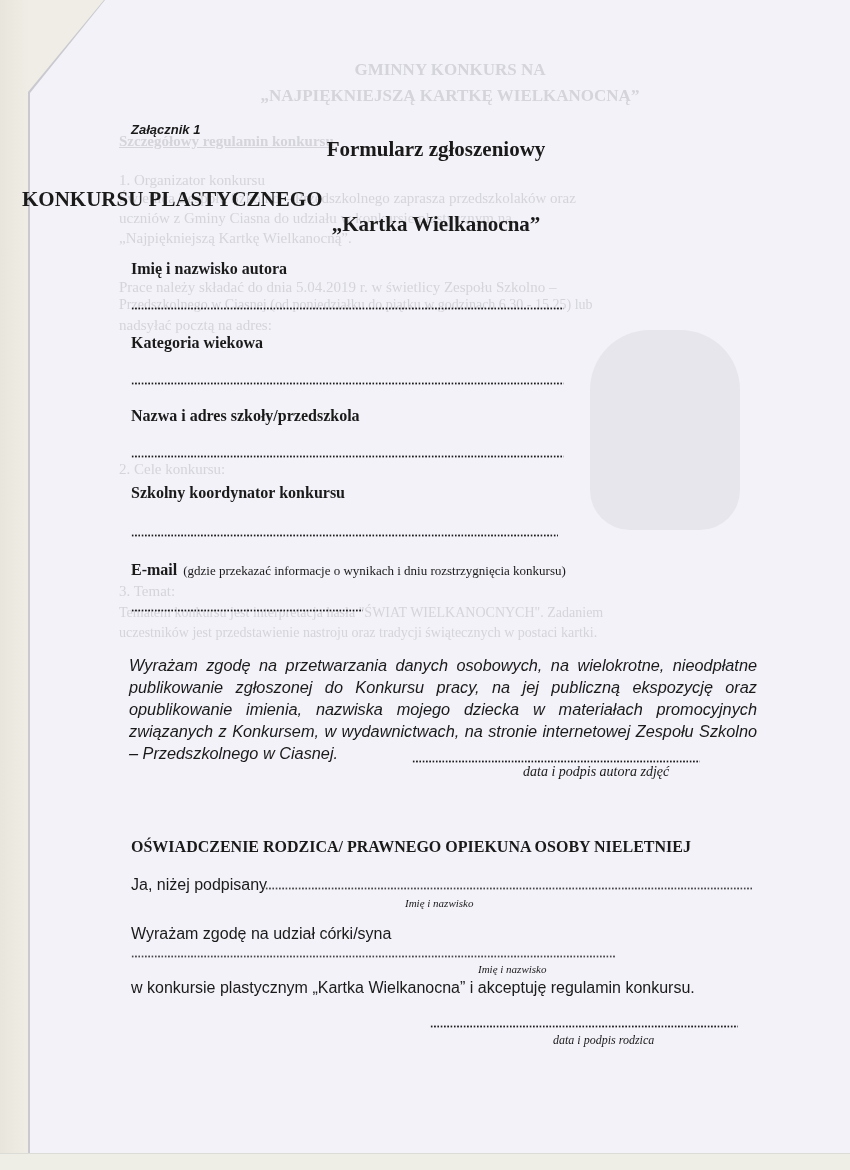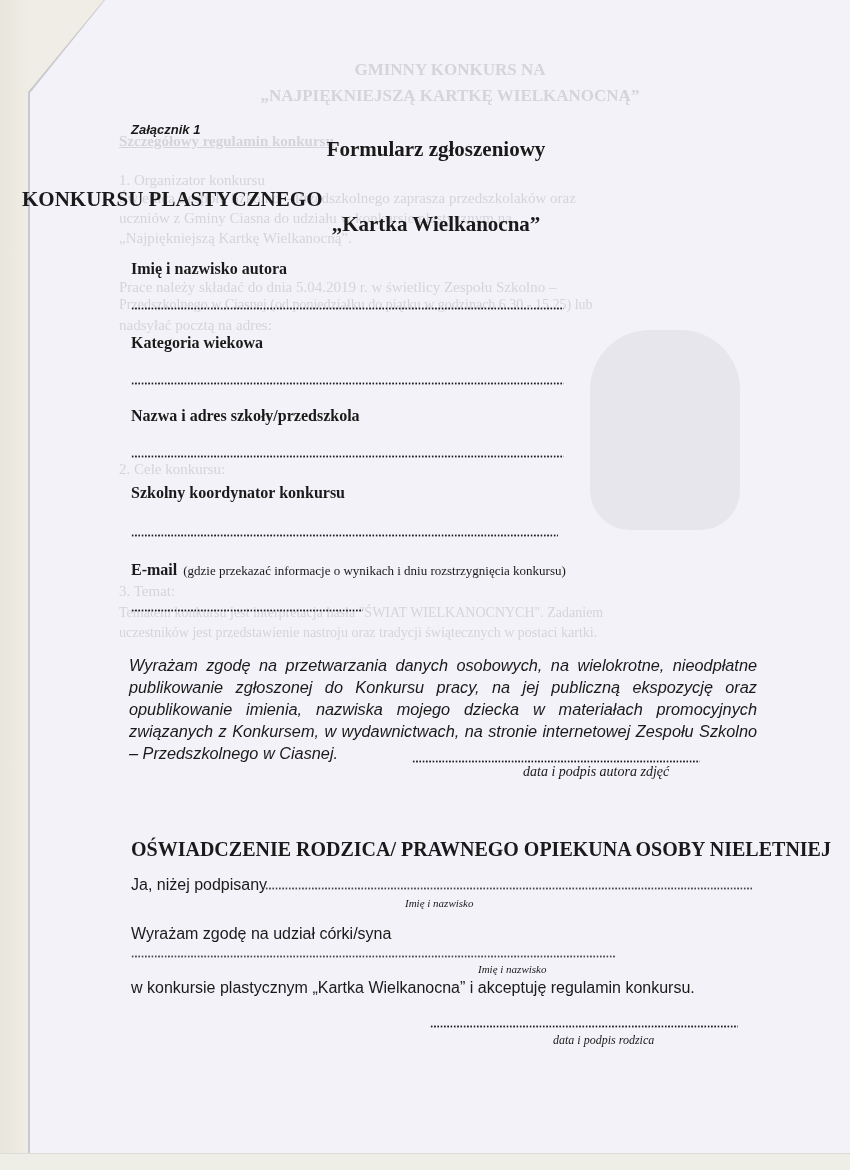--- a/index.html
+++ b/index.html
@@ -46,21 +46,21 @@
   }
   .email-note { font-weight: normal; font-size: 13px; margin-left: 6px; }
   .consent {
     position: absolute; left: 129px; top: 654px; width: 628px;
     font-family: "Liberation Sans", sans-serif; font-style: italic; font-size: 16.3px;
     line-height: 22px; color: #1a1a1a; text-align: justify; text-align-last: left;
   }
   .sig-caption { font-style: italic; font-size: 14px; }
   .sans { font-family: "Liberation Sans", sans-serif; font-size: 16px; }
   .small-cap { font-style: italic; font-size: 11px; }
-  .heading { left: 131px; top: 838px; font-weight: bold; font-size: 20px; }
+  .heading { left: 131px; top: 838px; font-weight: bold; font-size: 16px; }
   .field { cursor: text; }
 </style>
 </head>
 <body>
 
 <div class="scan-bg"></div>
 <div class="page-edge"></div>
 <div class="page"></div>
 <div class="bottom-band"></div>
 

